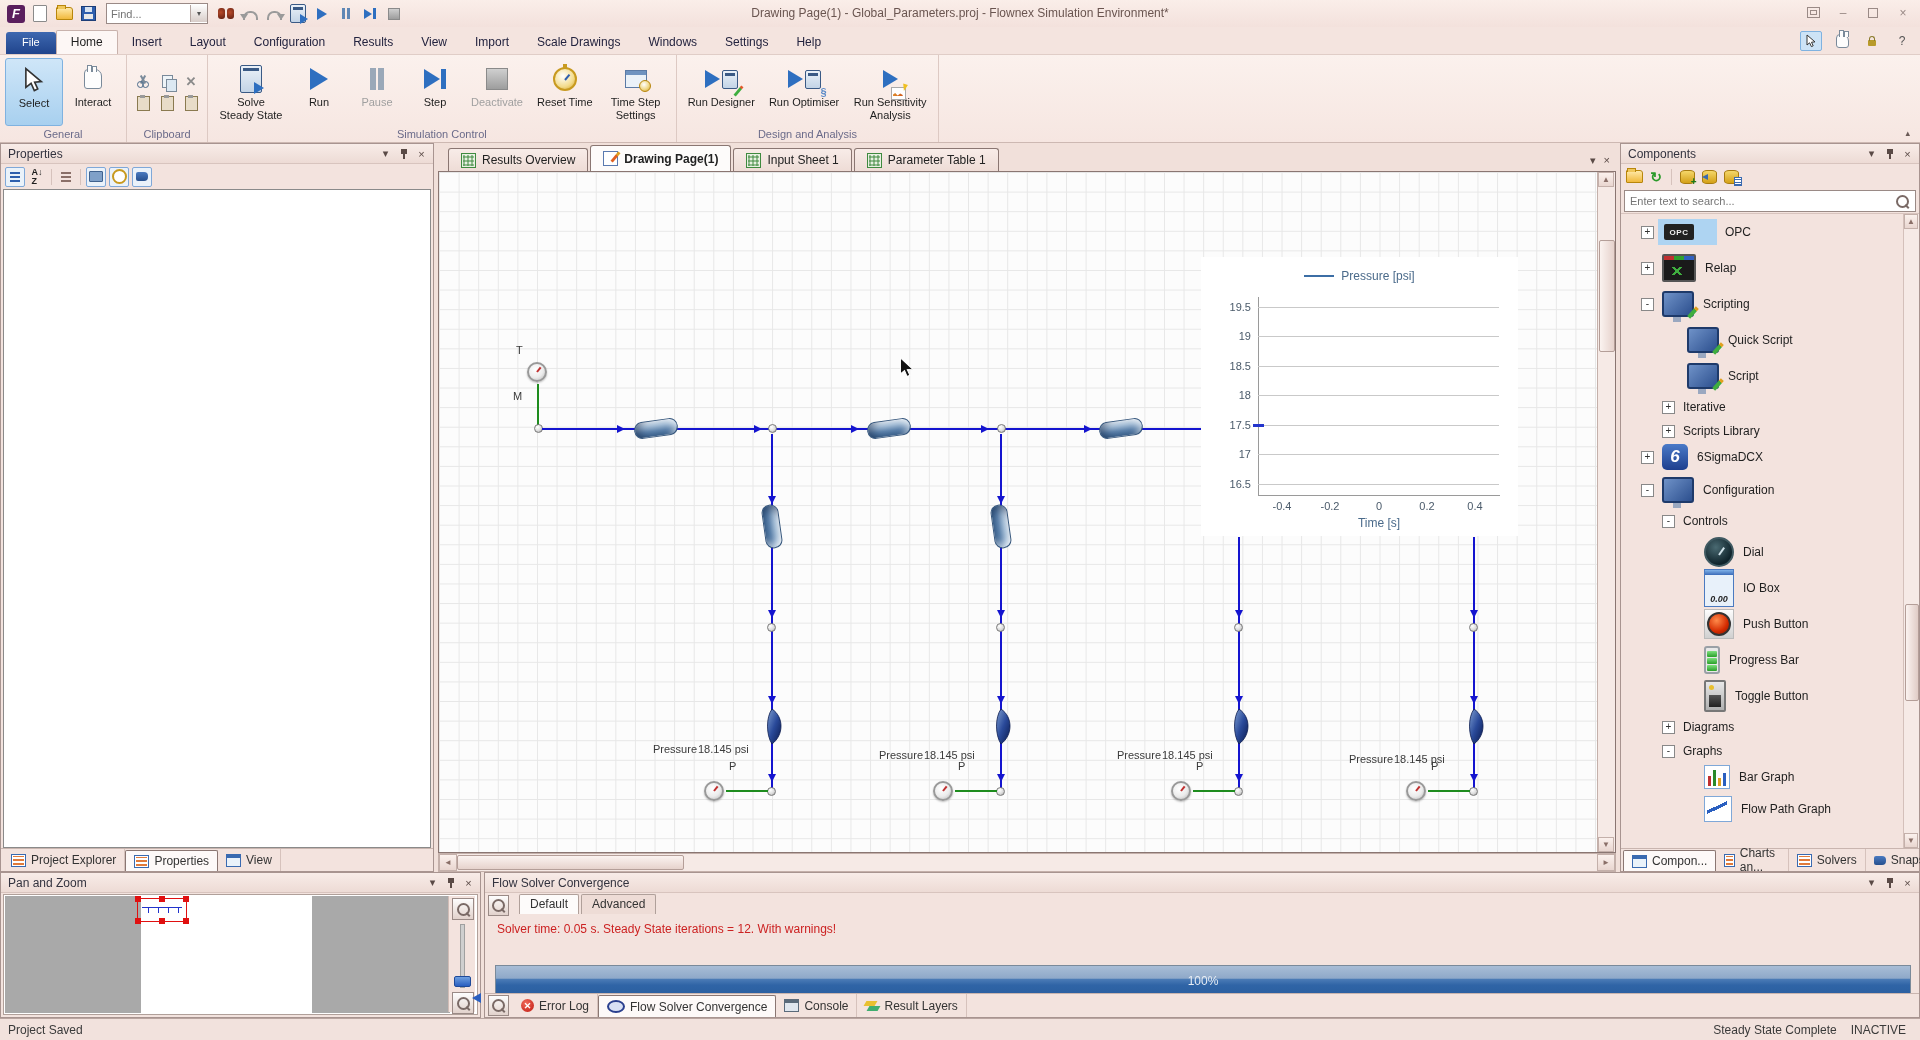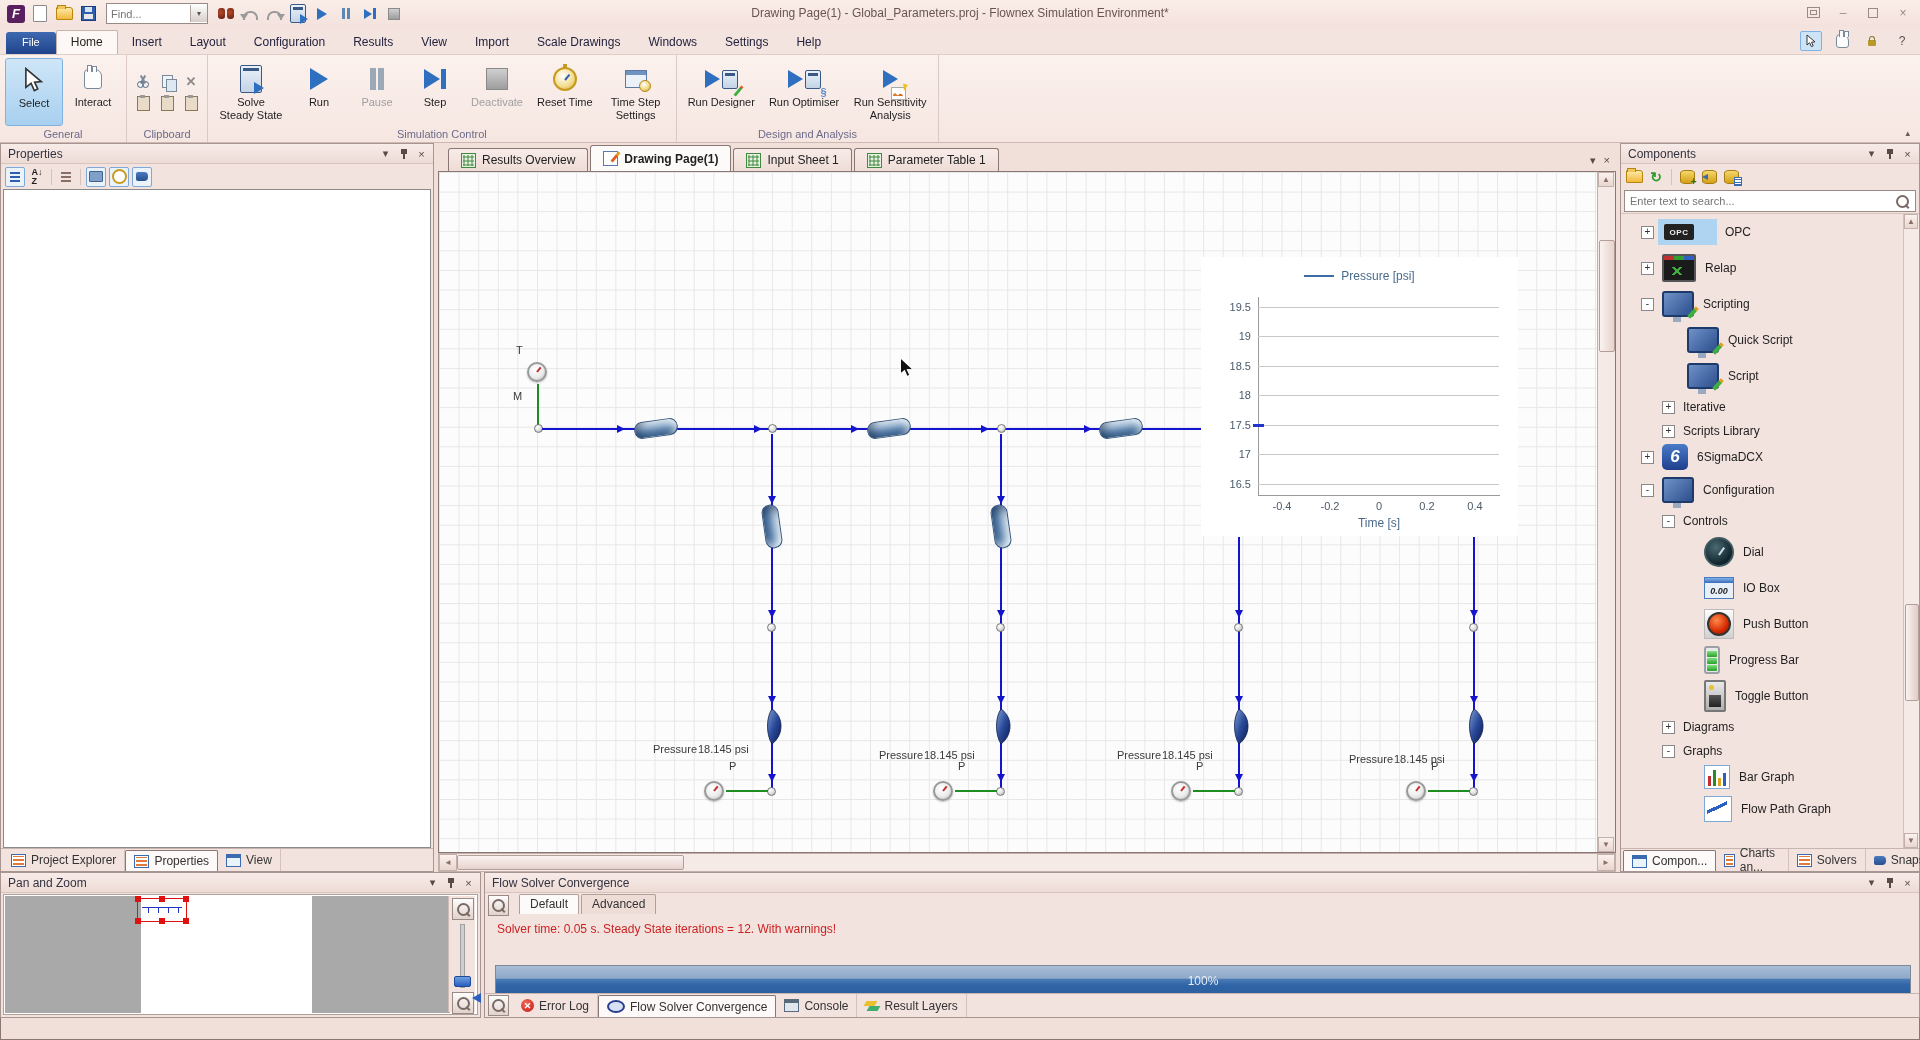--- a/index.html
+++ b/index.html
@@ -206,21 +206,21 @@
   .i-relap{width:30px;height:24px;background:#1a1a1a;border:2px solid #555;border-radius:2px;position:relative;}
   .i-relap::before{content:"";position:absolute;left:0;top:0;right:0;height:4px;background:linear-gradient(90deg,#c03030 0 33%,#30a030 33% 66%,#3060c0 66% 100%);}
   .i-relap::after{content:"";position:absolute;left:2px;bottom:5px;width:22px;height:8px;background:
       linear-gradient(135deg,transparent 45%,#3fae3f 45% 55%,transparent 55%),linear-gradient(45deg,transparent 45%,#3fae3f 45% 55%,transparent 55%);}
   .i-monitor{width:28px;height:22px;background:linear-gradient(135deg,#6f92c8,#2c4f8e);border:2px solid #1e3a6a;border-radius:3px;position:relative;}
   .i-monitor::before{content:"";position:absolute;left:9px;bottom:-7px;width:8px;height:5px;background:#9aa8c0;}
   .i-monitor.pencil::after{content:"";position:absolute;right:-3px;bottom:-4px;width:4px;height:13px;background:linear-gradient(#e0a020 0 25%,#3fae3f 25% 100%);transform:rotate(42deg);}
   .i-sigma{width:26px;height:26px;background:linear-gradient(#4a7ac8,#1e3f8e);border-radius:5px;color:#fff;font-size:17px;font-style:italic;font-weight:bold;display:flex;align-items:center;justify-content:center;}
   .i-dial{width:26px;height:26px;border-radius:50%;background:radial-gradient(circle at 38% 32%,#4a6a72,#10242c 70%);border:2px solid #405a62;position:relative;}
   .i-dial::after{content:"";position:absolute;left:12px;top:7px;width:2px;height:9px;background:#cfe0e8;transform:rotate(35deg);transform-origin:bottom;}
-  .i-iobox{width:30px;height:22px;background:#e8f1fa;border:1px solid #4a7ac0;position:relative;font-size:9px;font-style:italic;font-weight:bold;color:#222;display:flex;align-items:flex-end;justify-content:center;padding-bottom:2px;box-sizing:border-box;}
+  .i-iobox{width:30px;height:38px;background:#e8f1fa;border:1px solid #4a7ac0;position:relative;font-size:9px;font-style:italic;font-weight:bold;color:#222;display:flex;align-items:flex-end;justify-content:center;padding-bottom:2px;box-sizing:border-box;}
   .i-iobox::before{content:"";position:absolute;left:0;top:0;right:0;height:5px;background:linear-gradient(#7fb2e8,#3a6ab8);}
   .i-prog{width:16px;height:28px;background:#e8e8e8;border:2px solid #9aa0a6;border-radius:3px;display:flex;flex-direction:column-reverse;gap:1px;padding:1px;box-sizing:border-box;}
   .i-prog i{height:6px;background:linear-gradient(#7fe07f,#2aa02a);border-radius:1px;}
   .i-push{width:28px;height:28px;background:linear-gradient(#fdfdfd,#d0d0d0);display:flex;align-items:center;justify-content:center;border:1px solid #bbb;}
   .i-push i{width:20px;height:20px;border-radius:50%;background:radial-gradient(circle at 38% 32%,#ff8a4a,#d42a00 60%,#7a1800);border:2px solid #333;}
   .i-toggle{width:18px;height:28px;background:linear-gradient(#e8e8e8,#b0b0b0);border:2px solid #777;border-radius:2px;position:relative;}
   .i-toggle::before{content:"";position:absolute;left:3px;top:3px;width:5px;height:5px;border-radius:50%;background:#e8c030;}
   .i-toggle::after{content:"";position:absolute;left:3px;bottom:3px;right:3px;height:12px;background:linear-gradient(#555,#222);}
   .i-track{width:30px;height:20px;background:#fff;border:1px solid #999;position:relative;}
   .i-track::before{content:"";position:absolute;left:2px;top:5px;right:2px;height:4px;background:repeating-linear-gradient(90deg,#888 0 1px,transparent 1px 4px);}
@@ -1001,14 +1001,21 @@
           <span class="console-ic"></span>
           <span>Console</span>
         </span>
     <span class="btab">
           <span class="layers-ic"></span>
           <span>Result Layers</span>
         </span>
   </div>
 </div>
 
-
+<div id="statusbar" class="abs">
+  <span>Project Saved</span>
+  <span class="sp"></span>
+  <span>Steady State Complete</span>
+  <span style="width:14px;"></span>
+  <span>INACTIVE</span>
 </div>
 
+</div>
+
 </body></html>

